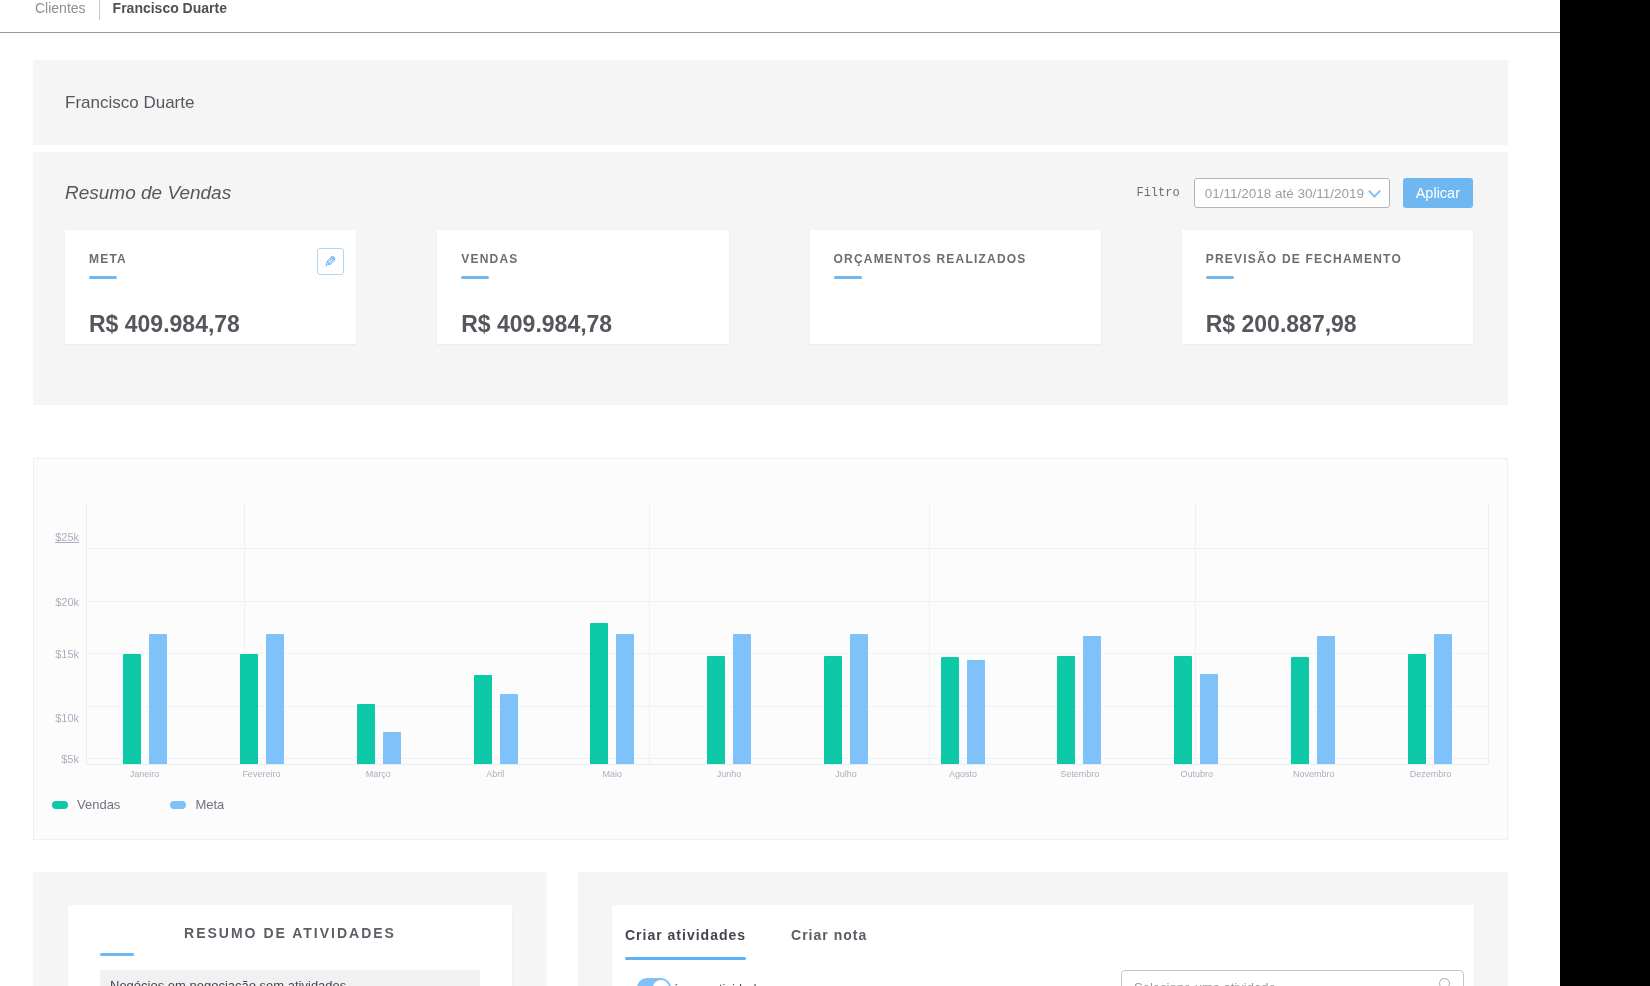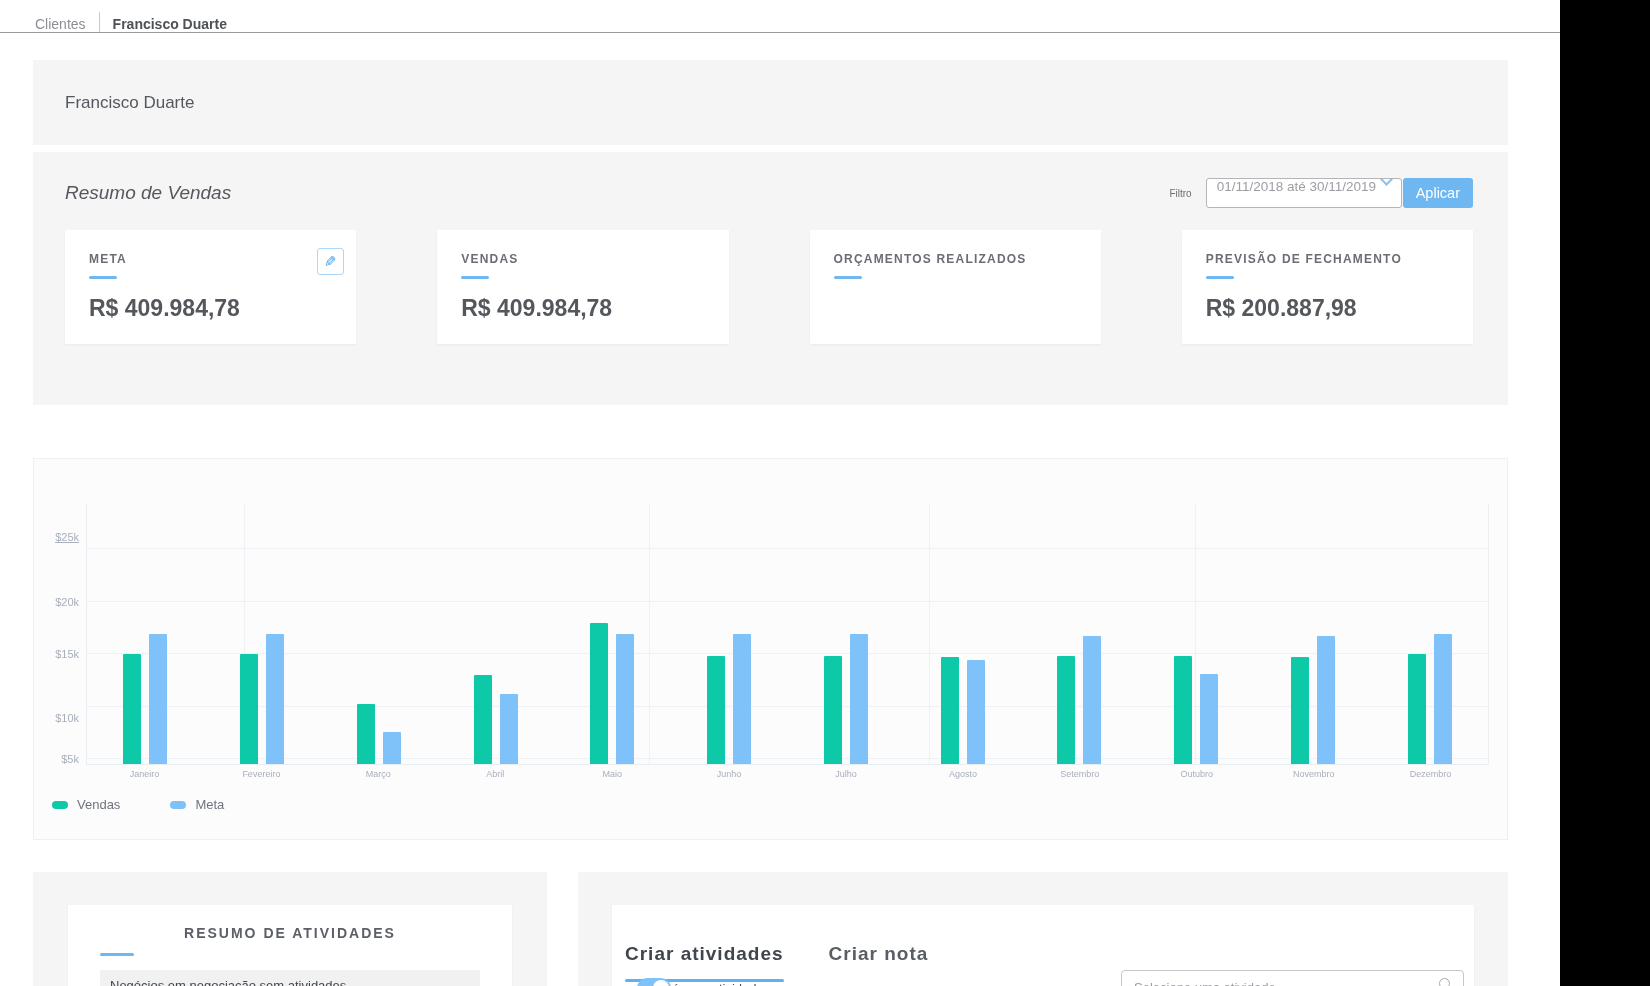--- a/index.html
+++ b/index.html
@@ -5,52 +5,52 @@
   html,body{margin:0;padding:0;}
   body{
     width:1650px;height:986px;position:relative;overflow:hidden;
     background:#ffffff;font-family:"Liberation Sans",sans-serif;
     -webkit-font-smoothing:antialiased;
   }
   .black-strip{position:absolute;left:1560px;top:0;width:90px;height:986px;background:#000;}
 
   
   .breadcrumb{width:1560px;height:33px;box-sizing:border-box;border-bottom:1px solid #9a9a9a;
-    display:flex;align-items:flex-end;padding-left:35px;gap:13px;}
+    display:flex;align-items:flex-start;padding-left:35px;gap:13px;}
   .bc-parent{font-size:14px;color:#8b8e93;cursor:pointer;}
   .bc-sep{width:1px;height:20px;background:#c9c9c9;}
   .bc-current{font-size:14px;color:#4e5257;font-weight:700;}
 
   .panel{background:#f5f5f5;margin-left:33px;width:1475px;box-sizing:border-box;}
 
   
   #header-panel{margin-top:27px;height:85px;display:flex;align-items:center;padding-left:32px;
     font-size:17px;color:#54585e;}
 
   
   #sales-panel{margin-top:7px;height:253px;padding:26px 35px 0 32px;}
   .sales-header{display:flex;justify-content:space-between;align-items:center;}
   .sales-title{font-size:19px;color:#54585e;font-weight:500;font-style:italic;}
   .filter-group{display:flex;align-items:center;}
-  .filter-label{font-size:10px;color:#6b6f75;margin-right:14px;}
+  .filter-label{font-size:12px;color:#6b6f75;margin-right:14px;font-family:Liberation Mono, monospace;}
   .date-select{width:196px;height:30px;border:1px solid #b5b5b5;border-radius:3px;background:#fff;
-    display:flex;justify-content:space-between;padding:0 10px;box-sizing:border-box;
-    margin-right:1px;cursor:pointer;}
+    display:flex;align-items:center;justify-content:space-between;padding:0 10px;box-sizing:border-box;
+    margin-right:13px;cursor:pointer;}
   .date-select .value{font-size:13.5px;color:#9b9ea3;}
   .chevron{width:7px;height:7px;border-right:2px solid #7ec2f9;border-bottom:2px solid #7ec2f9;
     transform:rotate(45deg);margin-top:-4px;}
   .apply-btn{height:30px;background:#6fb7f0;color:#fff;border:none;border-radius:3px;
     font-size:14.5px;padding:0 13px;font-family:inherit;cursor:pointer;}
 
   .cards-row{display:flex;gap:81px;margin-top:22px;}
   .metric-card{flex:1;background:#fff;height:114px;padding:22px 24px;box-sizing:border-box;
     position:relative;box-shadow:0 1px 2px rgba(0,0,0,0.05);}
   .metric-label{font-size:12px;letter-spacing:1.2px;color:#6a6e74;font-weight:700;}
   .metric-underline{width:28px;height:3px;background:#6fb7f0;border-radius:2px;margin-top:10px;}
-  .metric-value{font-size:23px;color:#54575c;font-weight:600;margin-top:16px;}
+  .metric-value{font-size:23px;color:#54575c;font-weight:600;margin-top:32px;}
   .edit-btn{position:absolute;top:18px;right:12px;width:27px;height:27px;background:#fff;
     border:1px solid #aed7f8;border-radius:3px;color:#3da1f2;font-size:15px;line-height:25px;
     text-align:center;cursor:pointer;padding:0;}
   .pencil{display:inline-block;transform:scaleX(-1);}
 
   
   #chart-panel{margin-top:53px;height:382px;background:#fcfcfc;border:1px solid #f0f0f0;
     padding-top:17px;}
   .chart-title{margin-left:32px;font-size:14.5px;font-weight:700;color:#3e4553;}
   .plot{margin:28px 18px 0 52px;height:260px;position:relative;
@@ -76,21 +76,21 @@
   .activities-card{margin:33px 35px;background:#fff;padding:20px 32px;height:140px;
     box-sizing:border-box;box-shadow:0 1px 2px rgba(0,0,0,0.05);}
   .activities-title{font-size:14px;letter-spacing:2px;color:#5c6066;font-weight:700;text-align:center;}
   .act-underline{width:34px;height:3px;background:#6fb7f0;border-radius:2px;margin-top:12px;}
   .act-item{margin-top:14px;background:#f1f1f1;padding:8px 10px;font-size:13px;color:#42474f;cursor:pointer;}
 
   #composer-panel{flex:1;background:#f5f5f5;height:130px;}
   .composer-card{margin:33px 34px 0 34px;background:#fff;height:120px;position:relative;
     padding:22px 0 0 13px;box-sizing:border-box;box-shadow:0 1px 2px rgba(0,0,0,0.05);}
   .tabs{display:flex;gap:45px;}
-  .tab{font-size:19px;letter-spacing:1px;font-weight:700;color:#595d64;cursor:pointer;margin-top:16px;}
+  .tab{font-size:14px;letter-spacing:1px;font-weight:700;color:#595d64;cursor:pointer;}
   .tab.active{color:#41454d;}
   .tab.active::after{content:'';display:block;height:3px;background:#5fb1f5;border-radius:2px;
     margin-top:14px;}
   .toggle{position:absolute;left:25px;top:73px;width:34px;height:20px;border-radius:10px;
     background:#7ec2f9;cursor:pointer;}
   .toggle-knob{position:absolute;right:2px;top:2px;width:16px;height:16px;border-radius:50%;
     background:#fff;}
   .toggle-label{position:absolute;left:60px;top:76px;font-size:13px;color:#4a4e55;}
   .activity-search{position:absolute;right:10px;top:65px;width:343px;height:34px;
     border:1px solid #c6c6c6;border-radius:4px;padding:0 34px 0 12px;font-size:13px;color:#555;

